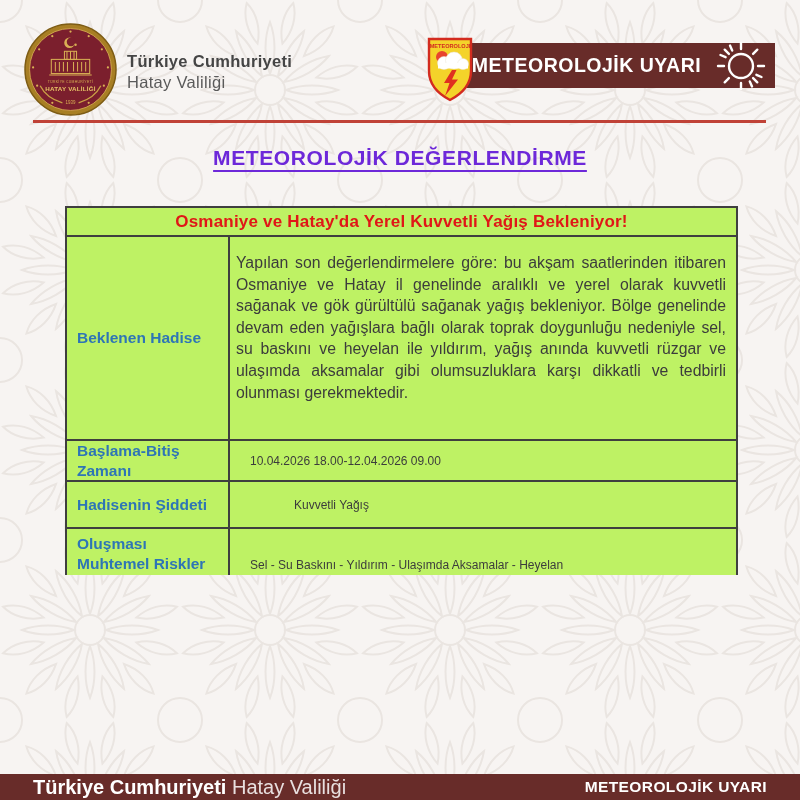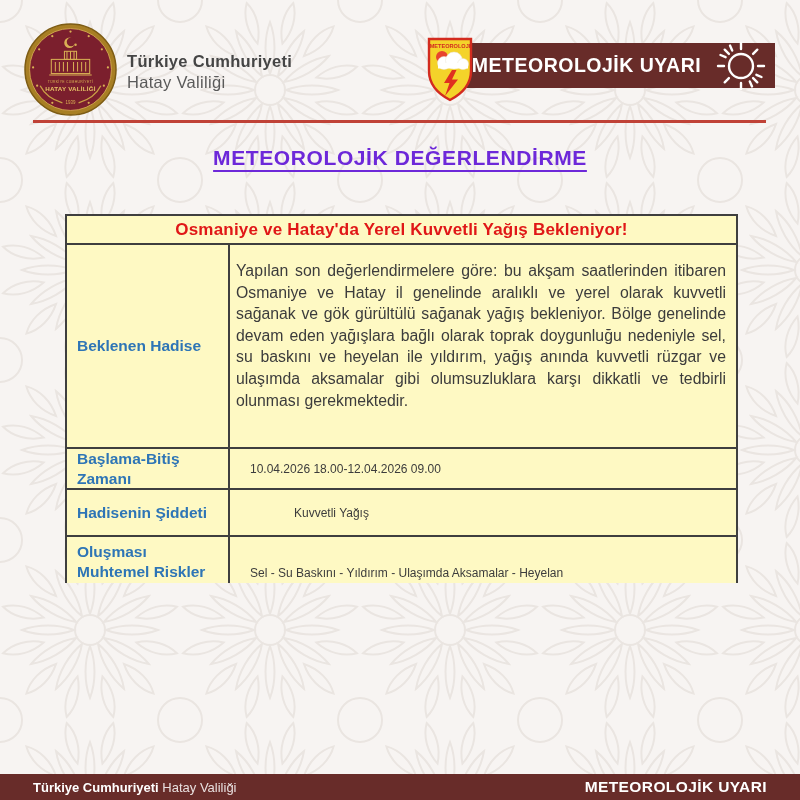--- a/index.html
+++ b/index.html
@@ -36,22 +36,22 @@
 
   
   .page-title{
     position:absolute;left:0;top:146px;width:800px;text-align:center;z-index:2;
     font-size:21px;font-weight:bold;color:#6d28d9;letter-spacing:.6px;
     text-decoration:underline;text-underline-offset:5px;text-decoration-thickness:2px;
   }
 
   
   .notice-table{
-    position:absolute;left:65px;top:214px;width:673px;z-index:2;
-    background:#fef9c3;border:2px solid #3f3f3f;border-bottom:none;
+    position:absolute;left:65px;top:206px;width:673px;z-index:2;
+    background:#bef264;border:2px solid #3f3f3f;border-bottom:none;
     box-sizing:border-box;
   }
   .table-title{
     height:27px;border-bottom:2px solid #3f3f3f;
     display:flex;align-items:center;justify-content:center;
     color:var(--alert_red,#e01717);font-weight:bold;font-size:17px;letter-spacing:.2px;
   }
   .row{display:grid;grid-template-columns:163px 1fr;border-bottom:2px solid #3f3f3f;}
   .row:last-child{border-bottom:none;}
   .cell-label{
@@ -74,21 +74,21 @@
   .row-risks .cell-label{align-items:flex-start;padding-top:5px;}
   .row-risks .cell-value{align-items:flex-end;padding-bottom:3px;white-space:nowrap;}
 
   
   .footer{
     position:absolute;left:0;bottom:0;width:800px;height:26px;z-index:2;
     background:var(--maroon,#682c29);color:#fff;
     display:flex;align-items:center;justify-content:space-between;
     padding:0 33px;box-sizing:border-box;
   }
-  .footer-left{font-size:13px;white-space:nowrap;}
+  .footer-left{font-size:20px;white-space:nowrap;}
   .footer-left .bold{font-weight:bold;}
   .footer-left .light{color:rgba(255,255,255,.85);}
   .footer-right{font-size:15.5px;font-weight:bold;letter-spacing:.4px;white-space:nowrap;}
 </style>
 </head>
 <body>
 
 <svg class="bg-pattern" width="800" height="800" aria-hidden="true">
   <defs>
     <pattern id="geo" width="180" height="180" patternUnits="userSpaceOnUse">

